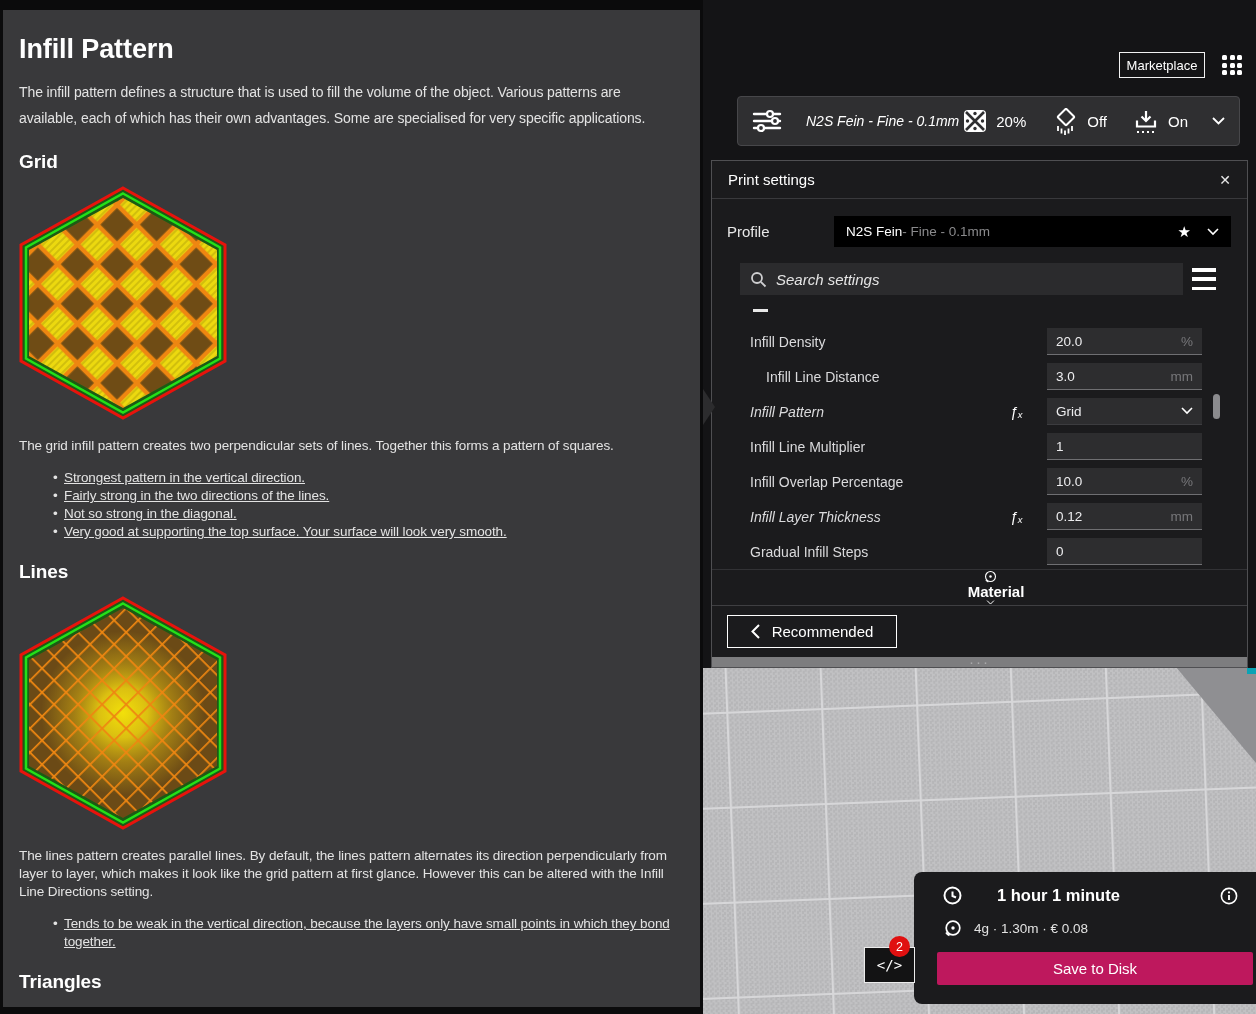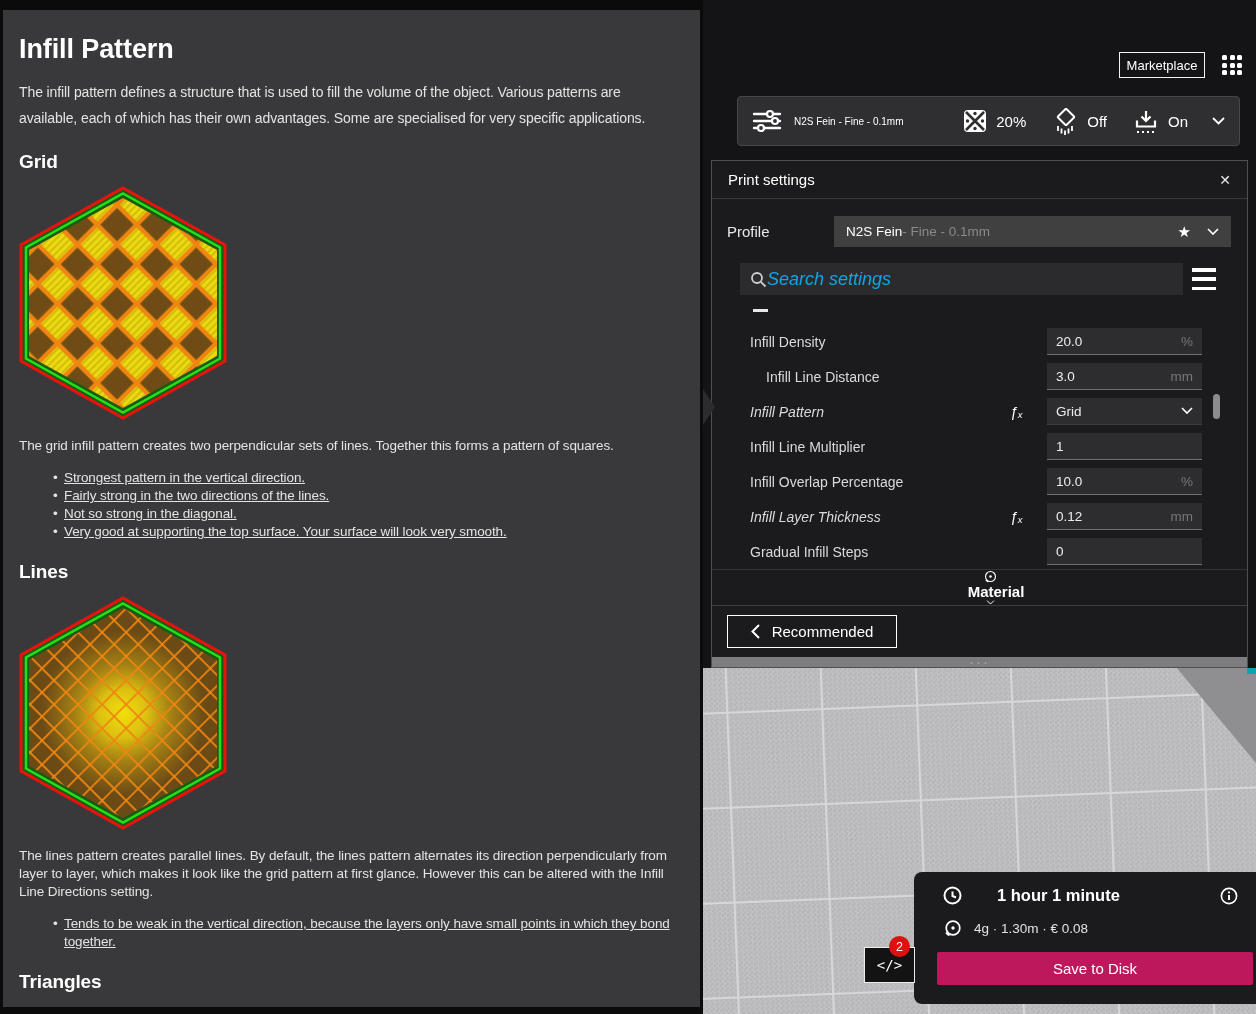--- a/index.html
+++ b/index.html
@@ -40,41 +40,41 @@
   
   .marketplace-btn{position:absolute;left:1119px;top:52px;width:86px;height:26px;background:transparent;
     border:1px solid #f2f2f2;color:#fff;font-size:13px;display:flex;align-items:center;justify-content:center;}
   .appgrid{position:absolute;left:1222px;top:55px;width:20px;height:20px;display:grid;
     grid-template-columns:repeat(3,1fr);gap:2.5px;}
   .appgrid span{background:#fff;border-radius:1.5px;}
 
   
   .setup-bar{position:absolute;left:737px;top:96px;width:503px;height:50px;background:#2f2f31;
     border:1px solid #47474a;border-radius:4px;display:flex;align-items:center;padding:0 14px;color:#fff;}
-  .setup-bar .profile-label{font-size:10px;margin-left:12px;}
+  .setup-bar .profile-label{font-size:14px;margin-left:24px;font-style:italic;}
   .setup-group{display:flex;align-items:center;margin-left:26px;}
   .setup-group .val{font-size:15px;margin-left:9px;}
   .setup-chevron{margin-left:24px;display:flex;}
 
   
   .ps-panel{position:absolute;left:711px;top:160px;width:537px;height:508px;background:#1b1b1d;
     border:1px solid #4f4f52;color:#e8e8e8;}
   .ps-header{height:38px;display:flex;align-items:center;padding:0 16px;border-bottom:1px solid #39393c;}
   .ps-title{font-size:15px;color:#fff;flex:1;}
   .ps-close{font-size:14px;color:#e8e8e8;cursor:default;}
   .profile-row{position:absolute;left:15px;right:16px;top:55px;height:31px;display:flex;align-items:center;}
   .profile-row .lab{font-size:15px;width:107px;}
-  .profile-dd{flex:1;height:31px;background:#404040;display:flex;align-items:center;padding:0 12px;font-size:13.5px;}
+  .profile-dd{flex:1;height:31px;background:#000000;display:flex;align-items:center;padding:0 12px;font-size:13.5px;}
   .profile-name{color:#fff;}
   .profile-suffix{color:#8a8a8c;}
   .profile-dd .star{margin-left:auto;font-size:15px;color:#fff;}
   .profile-dd .chev{margin-left:16px;display:flex;}
   .search-row{position:absolute;left:28px;top:102px;width:443px;height:32px;background:#2b2b2d;
     display:flex;align-items:center;padding:0 10px;}
-  .search-ph{font-size:18px;font-style:italic;color:#0ea5e9;}
+  .search-ph{font-size:15px;font-style:italic;color:#e5e5e5;margin-left:9px;}
   .hamburger{position:absolute;left:480px;top:107px;width:24px;height:22px;display:flex;
     flex-direction:column;justify-content:space-between;}
   .hamburger span{height:3.5px;background:#fff;}
   .half-row-dash{position:absolute;left:41px;top:148px;width:15px;height:3px;background:#e8e8e8;}
   #settings-rows{position:absolute;left:0;top:163px;width:100%;}
   .setting-row{display:flex;align-items:center;height:35px;padding-left:38px;padding-right:45px;}
   .setting-label{flex:1;font-size:14px;color:#dadadc;}
   .setting-label.italic{font-style:italic;}
   .setting-label.indent{padding-left:16px;}
   .fx-icon{font-size:14px;font-style:italic;color:#fff;margin-right:24px;}

